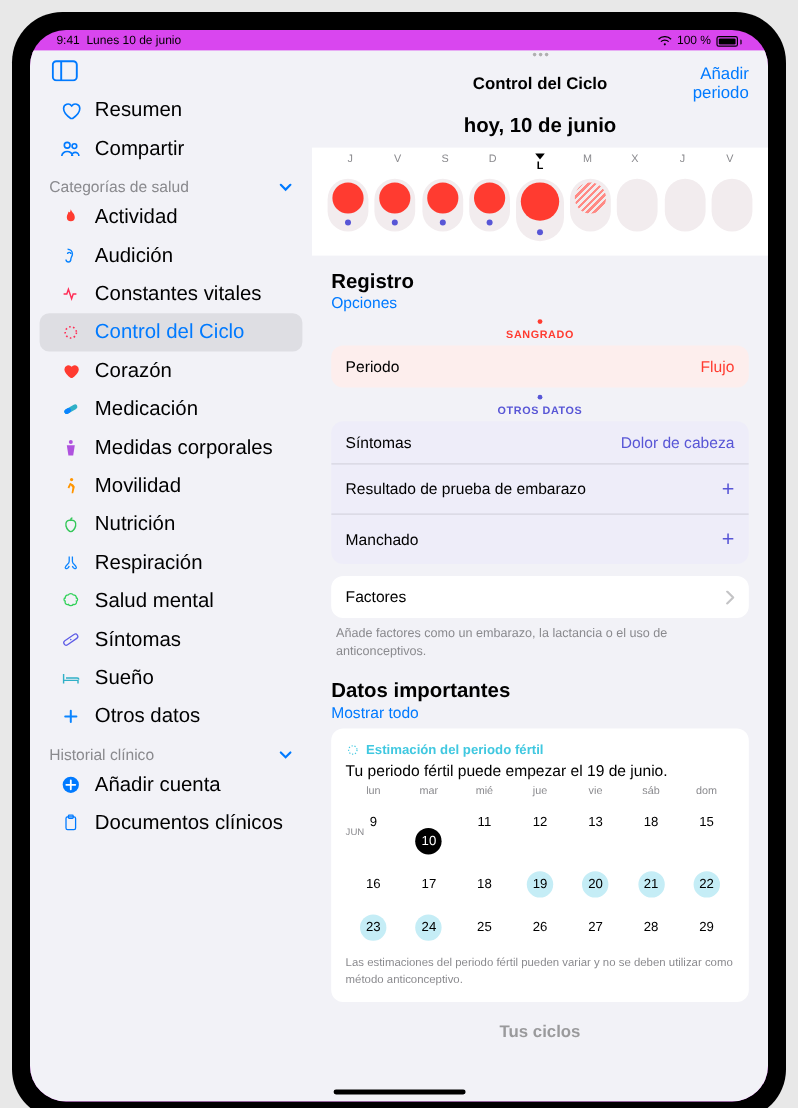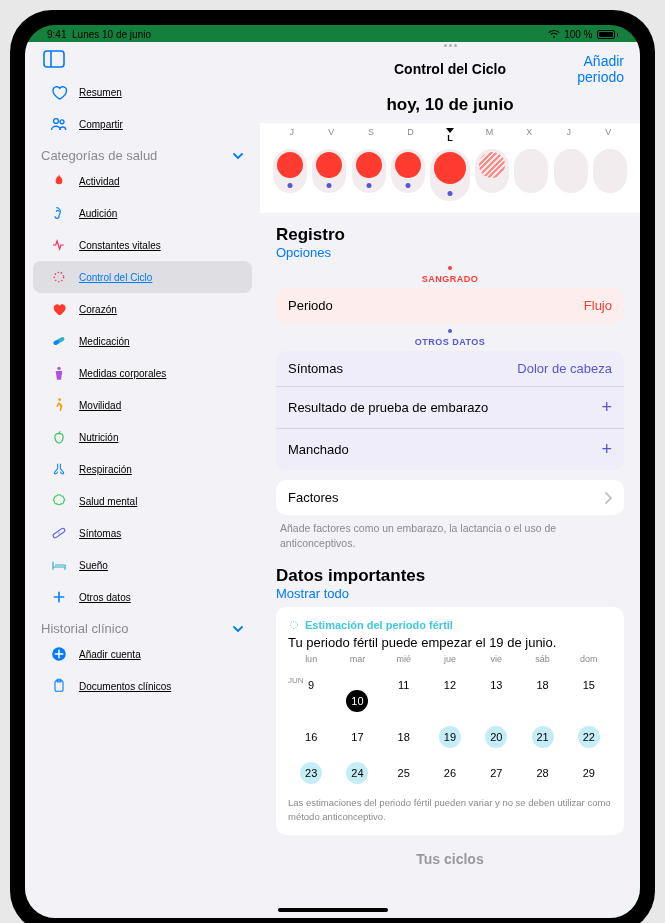--- a/index.html
+++ b/index.html
@@ -1,33 +1,33 @@
 <!DOCTYPE html>
 <html><head>
 <meta charset="utf-8">
 <style>
   * { box-sizing: border-box; margin: 0; padding: 0; font-family: -apple-system, BlinkMacSystemFont, "Segoe UI", sans-serif; -webkit-font-smoothing: antialiased; }
   body { background: #e8e8e8; display: flex; justify-content: center; padding: 10px; }
   .device { width: 665px; height: 923px; background: #000; border-radius: 42px; padding: 15px; position: relative; }
-  .screen { width: 100%; height: 100%; background: #15803d; border-radius: 30px; overflow: hidden; position: relative; display: flex; flex-direction: column; }
+  .screen { width: 100%; height: 100%; background: #d946ef; border-radius: 30px; overflow: hidden; position: relative; display: flex; flex-direction: column; }
   .statusbar { display: flex; justify-content: space-between; align-items: center; padding: 4px 22px 2px; font-size: 10px; font-weight: 500; color: #000; }
   .statusbar .right { display: flex; align-items: center; gap: 4px; }
   .battery { display: inline-flex; align-items: center; gap: 2px; }
   .battery-body { width: 18px; height: 9px; border: 1px solid #000; border-radius: 2px; position: relative; }
   .battery-body::after { content: ""; position: absolute; left: 1px; top: 1px; bottom: 1px; right: 1px; background: #000; border-radius: 1px; }
   .battery-tip { width: 1.5px; height: 4px; background: #000; border-radius: 0 1px 1px 0; }
   .wifi { width: 12px; height: 9px; position: relative; }
   .drag-dots { display: flex; gap: 2px; margin: 2px auto 0; justify-content: center; width: 100%; }
   .drag-dots span { width: 3px; height: 3px; border-radius: 50%; background: #b0b0b0; }
   .app { flex: 1; display: flex; min-height: 0; }
   .sidebar { width: 235px; background: #f2f2f7; padding: 6px 0 0; overflow-y: auto; }
   .sidebar-top { padding: 0 16px 6px; }
   .sb-icon-button { width: 26px; height: 22px; display: flex; align-items: center; justify-content: center; color: #007aff; }
   .app-title { font-size: 27px; font-weight: 700; color: #000; padding: 8px 16px 8px; }
-  .nav-item { display: flex; align-items: center; gap: 10px; padding: 6px 16px; font-size: 10px; color: #000; border-radius: 8px; margin: 0 8px; text-decoration: underline; }
+  .nav-item { display: flex; align-items: center; gap: 10px; padding: 6px 16px; font-size: 17px; color: #000; border-radius: 8px; margin: 0 8px; }
   .nav-item.active { background: #dedee3; color: #007aff; }
   .nav-item .icn { width: 20px; height: 20px; display: flex; align-items: center; justify-content: center; flex-shrink: 0; }
   .section-header { display: flex; align-items: center; justify-content: space-between; padding: 8px 16px 2px; font-size: 13px; color: #8a8a8e; }
   .chev-down { color: #007aff; }
   .main { flex: 1; background: #f2f2f7; overflow-y: auto; display: flex; flex-direction: column; }
   .main-header { display: flex; align-items: center; justify-content: space-between; padding: 6px 16px 8px; }
   .main-header .title { font-size: 14px; font-weight: 600; color: #000; flex: 1; text-align: center; }
   .main-header .action { font-size: 14px; color: #007aff; font-weight: 400; }
   .today-label { text-align: center; font-size: 17px; font-weight: 700; color: #000; padding: 2px 0 8px; }
   .week-strip { background: #fff; padding: 4px 8px 12px; }
@@ -63,21 +63,21 @@
   .row .plus { color: #5856d6; font-size: 18px; font-weight: 300; }
   .row .chev { color: #c4c4c6; }
   .hint { font-size: 10.5px; color: #8a8a8e; padding: 6px 4px 0; line-height: 1.4; }
   .highlights { padding: 12px 16px; }
   .hl-card { background: #fff; border-radius: 10px; padding: 12px; }
   .hl-title { display: flex; align-items: center; gap: 5px; color: #40c8e0; font-size: 11px; font-weight: 600; margin-bottom: 4px; text-align: right; }
   .hl-text { font-size: 13px; color: #000; margin-bottom: 4px; }
   .cal-header { display: flex; font-size: 9px; color: #8a8a8e; text-align: center; }
   .cal-header > div { flex: 1; }
   .cal-body { position: relative; }
-  .cal-month { position: absolute; left: 0; top: 6px; font-size: 8px; color: #8a8a8e; text-transform: uppercase; }
+  .cal-month { position: absolute; left: 0; top: 19px; font-size: 8px; color: #8a8a8e; text-transform: uppercase; }
   .cal-row { display: flex; margin-top: 6px; }
   .cal-cell { flex: 1; text-align: center; font-size: 11px; color: #000; padding: 4px 0; position: relative; }
   .cal-cell .num { display: inline-flex; width: 22px; height: 22px; align-items: center; justify-content: center; border-radius: 50%; }
   .cal-cell.today .num { background: #000; color: #fff; margin-top: 16px; }
   .cal-cell.fertile .num { background: #c5edf6; }
   .cal-note { font-size: 9.5px; color: #8a8a8e; margin-top: 8px; line-height: 1.4; }
   .home-bar { position: absolute; bottom: 6px; left: 50%; transform: translateX(-50%); width: 110px; height: 4px; background: #000; border-radius: 3px; }
   .peek { text-align: center; font-size: 14px; font-weight: 700; color: #9a9a9c; padding-top: 4px; }
   svg { display: block; }
 </style>

